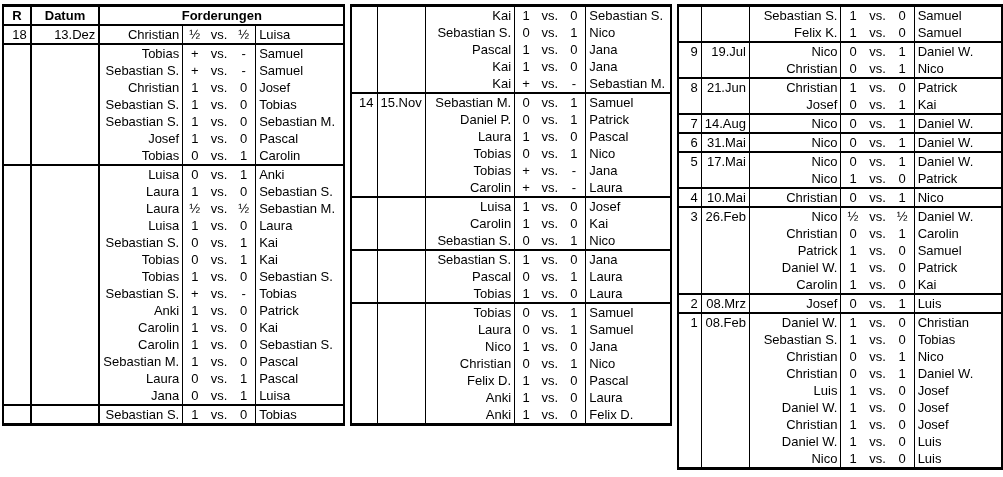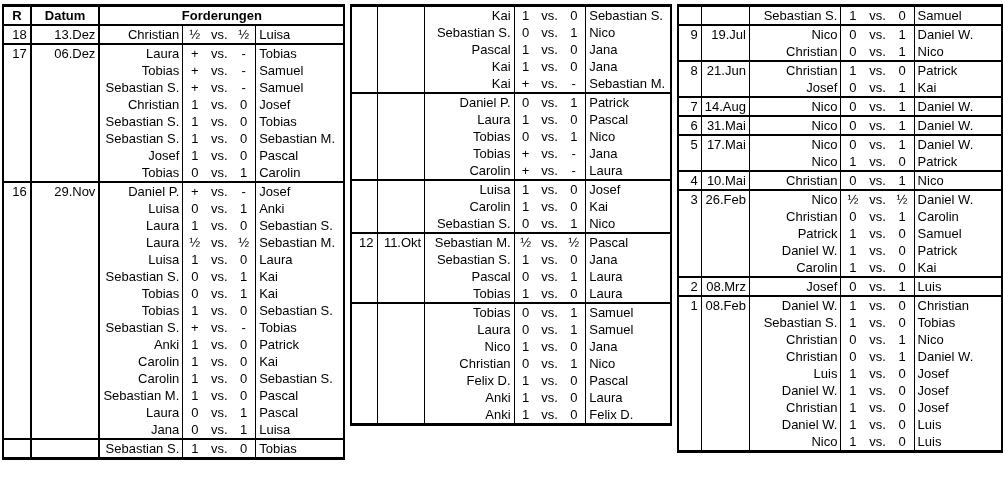--- a/index.html
+++ b/index.html
@@ -81,29 +81,20 @@
           <td class="cell-d">13.Dez</td>
           <td class="cell-p1">Christian</td>
           <td class="cell-s1">½</td>
           <td class="cell-vs">vs.</td>
           <td class="cell-s2">½</td>
           <td class="cell-p2">Luisa</td>
         </tr>
       </tbody>
       <tbody class="group">
         <tr>
-          <td class="cell-r">17</td>
-          <td class="cell-d">06.Dez</td>
-          <td class="cell-p1">Laura</td>
-          <td class="cell-s1">+</td>
-          <td class="cell-vs">vs.</td>
-          <td class="cell-s2">-</td>
-          <td class="cell-p2">Tobias</td>
-        </tr>
-        <tr>
           <td class="cell-r"></td>
           <td class="cell-d"></td>
           <td class="cell-p1">Tobias</td>
           <td class="cell-s1">+</td>
           <td class="cell-vs">vs.</td>
           <td class="cell-s2">-</td>
           <td class="cell-p2">Samuel</td>
         </tr>
         <tr>
           <td class="cell-r"></td>
@@ -154,29 +145,20 @@
           <td class="cell-r"></td>
           <td class="cell-d"></td>
           <td class="cell-p1">Tobias</td>
           <td class="cell-s1">0</td>
           <td class="cell-vs">vs.</td>
           <td class="cell-s2">1</td>
           <td class="cell-p2">Carolin</td>
         </tr>
       </tbody>
       <tbody class="group">
-        <tr>
-          <td class="cell-r">16</td>
-          <td class="cell-d">29.Nov</td>
-          <td class="cell-p1">Daniel P.</td>
-          <td class="cell-s1">+</td>
-          <td class="cell-vs">vs.</td>
-          <td class="cell-s2">-</td>
-          <td class="cell-p2">Josef</td>
-        </tr>
         <tr>
           <td class="cell-r"></td>
           <td class="cell-d"></td>
           <td class="cell-p1">Luisa</td>
           <td class="cell-s1">0</td>
           <td class="cell-vs">vs.</td>
           <td class="cell-s2">1</td>
           <td class="cell-p2">Anki</td>
         </tr>
         <tr>
@@ -361,20 +343,29 @@
           <td class="cell-d"></td>
           <td class="cell-p1">Kai</td>
           <td class="cell-s1">+</td>
           <td class="cell-vs">vs.</td>
           <td class="cell-s2">-</td>
           <td class="cell-p2">Sebastian M.</td>
         </tr>
       </tbody>
       <tbody class="group">
         <tr>
+          <td class="cell-r">14</td>
+          <td class="cell-d">15.Nov</td>
+          <td class="cell-p1">Sebastian M.</td>
+          <td class="cell-s1">0</td>
+          <td class="cell-vs">vs.</td>
+          <td class="cell-s2">1</td>
+          <td class="cell-p2">Samuel</td>
+        </tr>
+        <tr>
           <td class="cell-r"></td>
           <td class="cell-d"></td>
           <td class="cell-p1">Daniel P.</td>
           <td class="cell-s1">0</td>
           <td class="cell-vs">vs.</td>
           <td class="cell-s2">1</td>
           <td class="cell-p2">Patrick</td>
         </tr>
         <tr>
           <td class="cell-r"></td>
@@ -436,29 +427,20 @@
           <td class="cell-r"></td>
           <td class="cell-d"></td>
           <td class="cell-p1">Sebastian S.</td>
           <td class="cell-s1">0</td>
           <td class="cell-vs">vs.</td>
           <td class="cell-s2">1</td>
           <td class="cell-p2">Nico</td>
         </tr>
       </tbody>
       <tbody class="group">
-        <tr>
-          <td class="cell-r">12</td>
-          <td class="cell-d">11.Okt</td>
-          <td class="cell-p1">Sebastian M.</td>
-          <td class="cell-s1">½</td>
-          <td class="cell-vs">vs.</td>
-          <td class="cell-s2">½</td>
-          <td class="cell-p2">Pascal</td>
-        </tr>
         <tr>
           <td class="cell-r"></td>
           <td class="cell-d"></td>
           <td class="cell-p1">Sebastian S.</td>
           <td class="cell-s1">1</td>
           <td class="cell-vs">vs.</td>
           <td class="cell-s2">0</td>
           <td class="cell-p2">Jana</td>
         </tr>
         <tr>
@@ -559,20 +541,29 @@
       <tbody class="group">
         <tr>
           <td class="cell-r"></td>
           <td class="cell-d"></td>
           <td class="cell-p1">Sebastian S.</td>
           <td class="cell-s1">1</td>
           <td class="cell-vs">vs.</td>
           <td class="cell-s2">0</td>
           <td class="cell-p2">Samuel</td>
         </tr>
+        <tr>
+          <td class="cell-r"></td>
+          <td class="cell-d"></td>
+          <td class="cell-p1">Felix K.</td>
+          <td class="cell-s1">1</td>
+          <td class="cell-vs">vs.</td>
+          <td class="cell-s2">0</td>
+          <td class="cell-p2">Samuel</td>
+        </tr>
       </tbody>
       <tbody class="group">
         <tr>
           <td class="cell-r">9</td>
           <td class="cell-d">19.Jul</td>
           <td class="cell-p1">Nico</td>
           <td class="cell-s1">0</td>
           <td class="cell-vs">vs.</td>
           <td class="cell-s2">1</td>
           <td class="cell-p2">Daniel W.</td>

